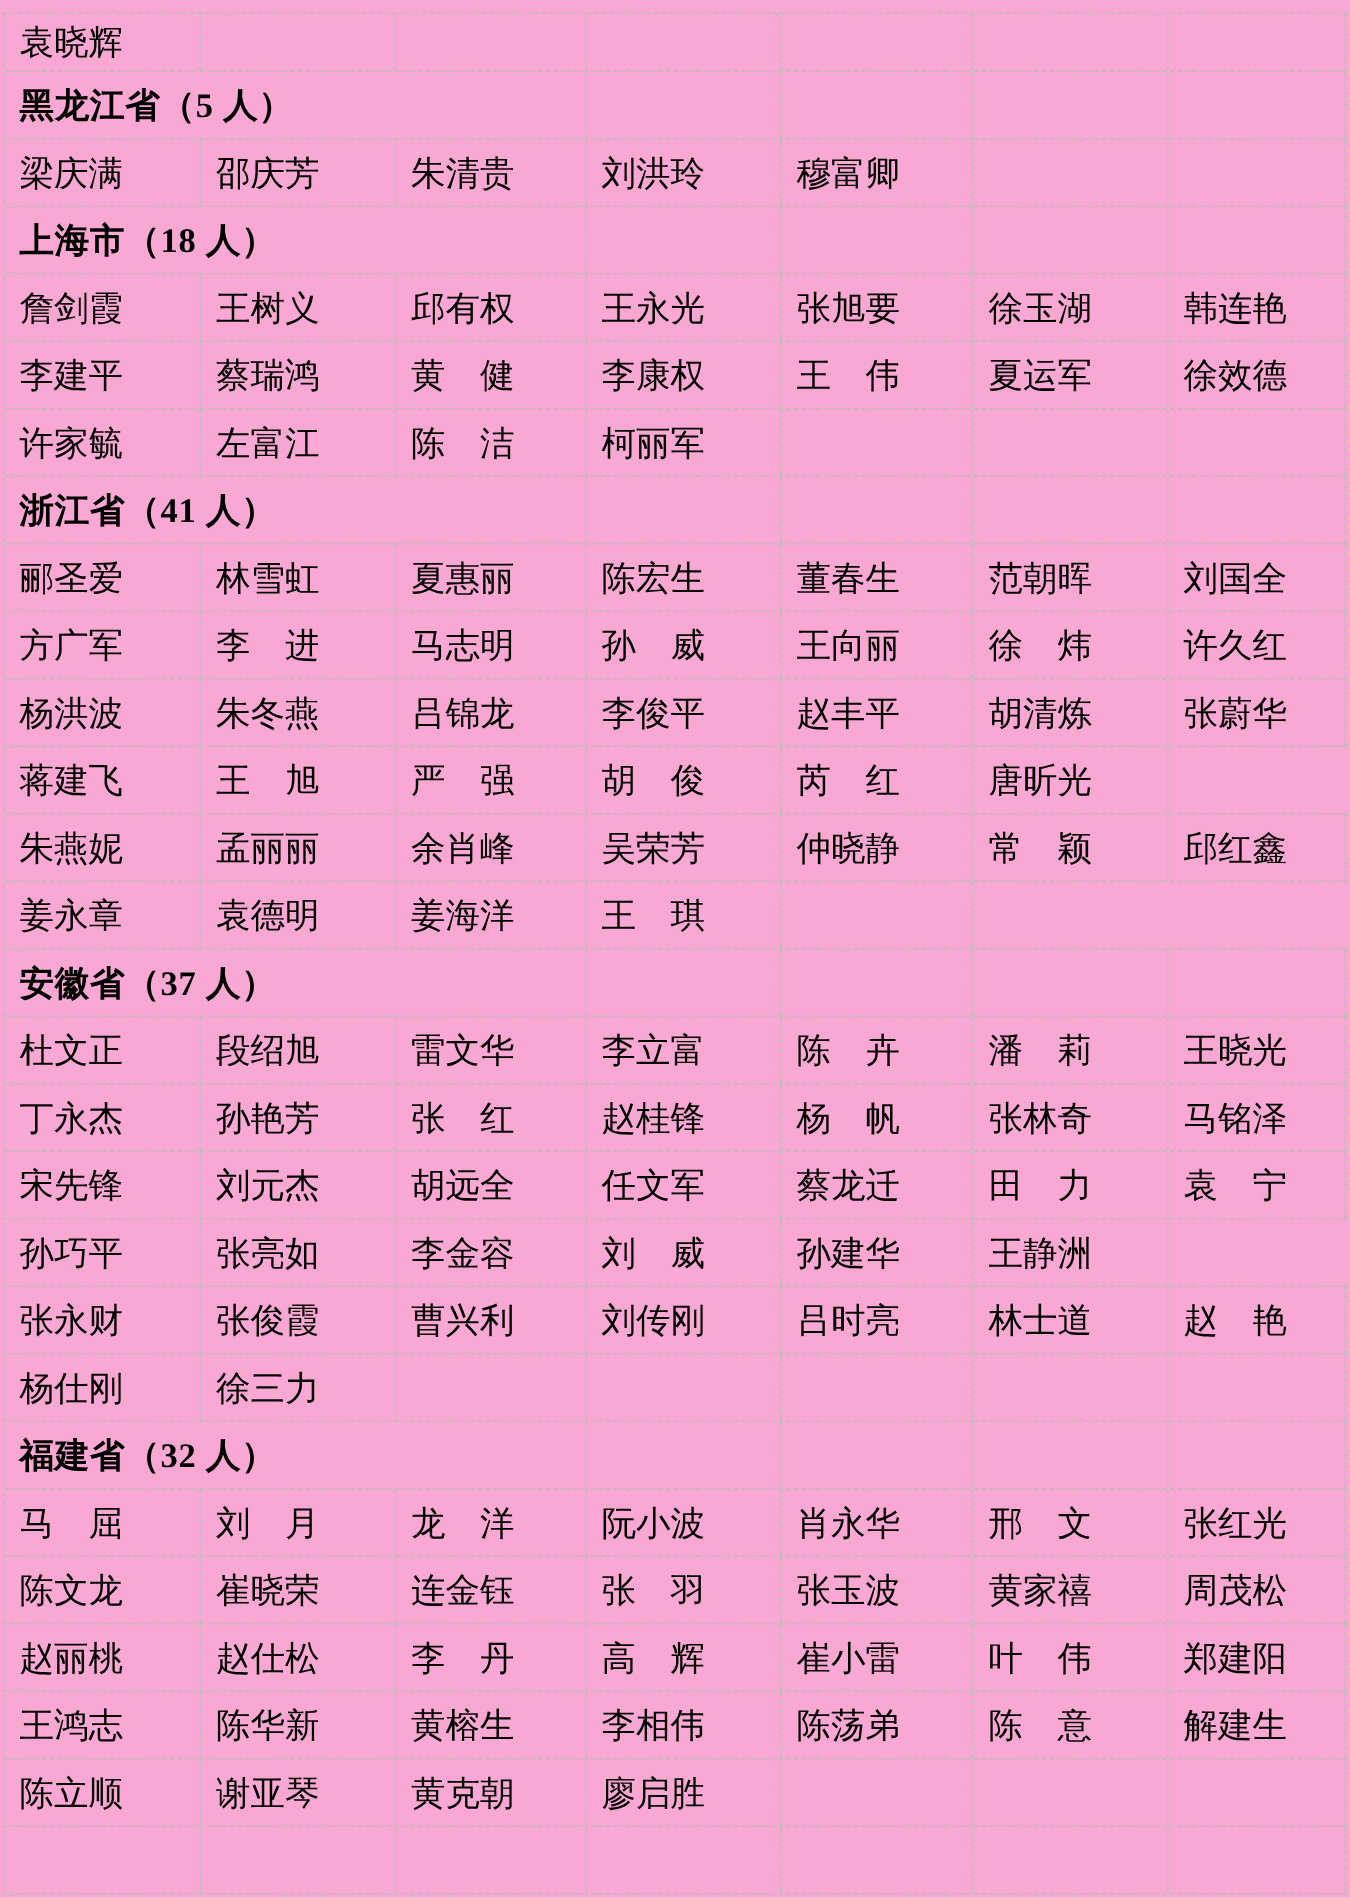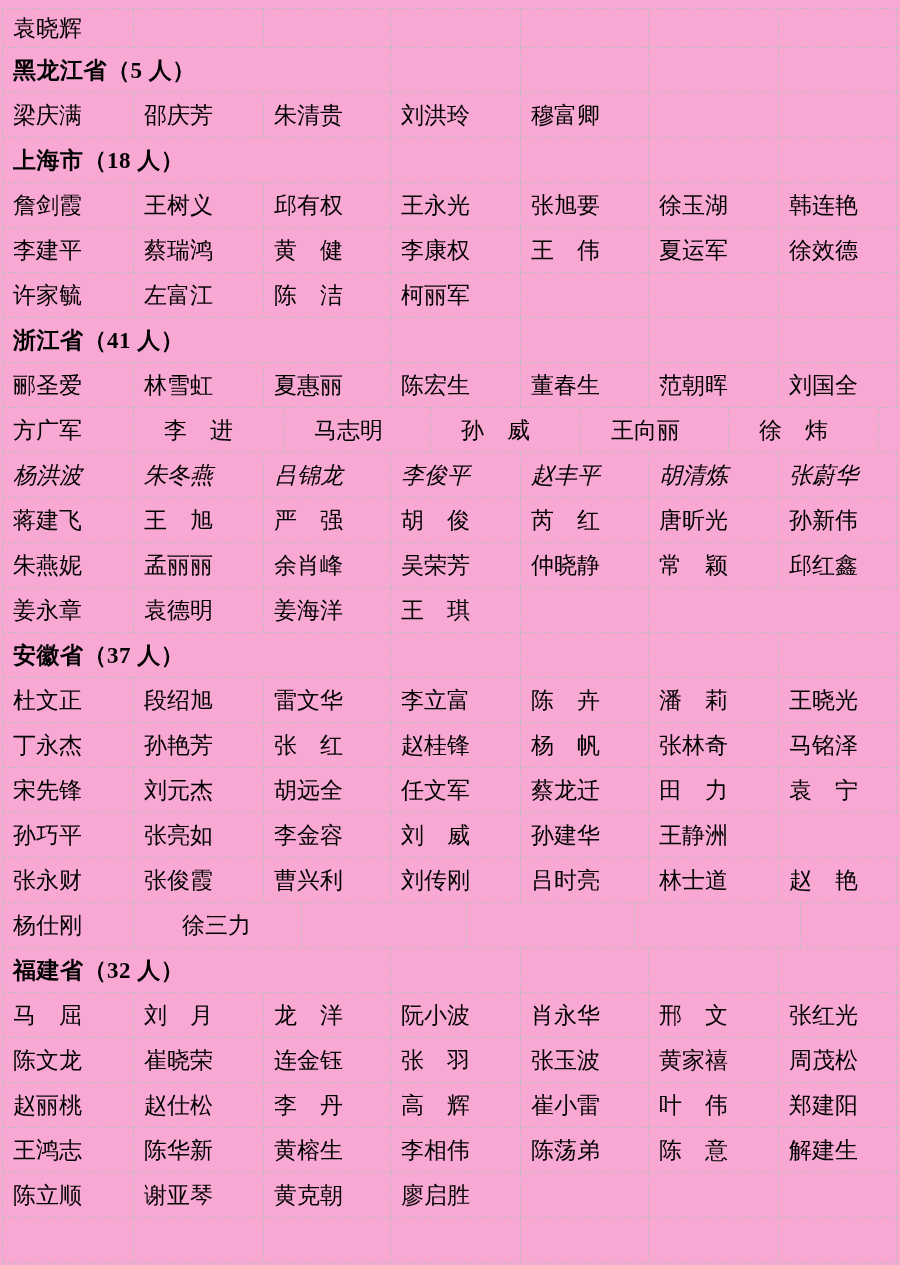--- a/index.html
+++ b/index.html
@@ -110,46 +110,45 @@
       </div>
       <div class="row" style="grid-template-columns: 131px 130px 127px 130px 128px 130px 118px;">
         <div class="cell">郦圣爱</div>
         <div class="cell">林雪虹</div>
         <div class="cell">夏惠丽</div>
         <div class="cell">陈宏生</div>
         <div class="cell">董春生</div>
         <div class="cell">范朝晖</div>
         <div class="cell">刘国全</div>
       </div>
-      <div class="row" style="grid-template-columns: 131px 130px 127px 130px 128px 130px 118px; gap: 20px;">
+      <div class="row" style="grid-template-columns: 131px 130px 127px 130px 128px 130px 118px;">
         <div class="cell">方广军</div>
         <div class="cell">李　进</div>
         <div class="cell">马志明</div>
         <div class="cell">孙　威</div>
         <div class="cell">王向丽</div>
         <div class="cell">徐　炜</div>
         <div class="cell">许久红</div>
       </div>
-      <div class="row" style="grid-template-columns: 131px 130px 127px 130px 128px 130px 118px; font-style: italic;">
+      <div class="row" style="grid-template-columns: 131px 130px 127px 130px 128px 130px 118px;">
         <div class="cell">杨洪波</div>
         <div class="cell">朱冬燕</div>
         <div class="cell">吕锦龙</div>
         <div class="cell">李俊平</div>
         <div class="cell">赵丰平</div>
         <div class="cell">胡清炼</div>
         <div class="cell">张蔚华</div>
       </div>
       <div class="row" style="grid-template-columns: 131px 130px 127px 130px 128px 130px 118px;">
         <div class="cell">蒋建飞</div>
         <div class="cell">王　旭</div>
         <div class="cell">严　强</div>
         <div class="cell">胡　俊</div>
         <div class="cell">芮　红</div>
         <div class="cell">唐昕光</div>
-        <div class="cell">孙新伟</div>
       </div>
       <div class="row" style="grid-template-columns: 131px 130px 127px 130px 128px 130px 118px;">
         <div class="cell">朱燕妮</div>
         <div class="cell">孟丽丽</div>
         <div class="cell">余肖峰</div>
         <div class="cell">吴荣芳</div>
         <div class="cell">仲晓静</div>
         <div class="cell">常　颖</div>
         <div class="cell">邱红鑫</div>
       </div>
@@ -204,21 +203,21 @@
       </div>
       <div class="row" style="grid-template-columns: 131px 130px 127px 130px 128px 130px 118px;">
         <div class="cell">张永财</div>
         <div class="cell">张俊霞</div>
         <div class="cell">曹兴利</div>
         <div class="cell">刘传刚</div>
         <div class="cell">吕时亮</div>
         <div class="cell">林士道</div>
         <div class="cell">赵　艳</div>
       </div>
-      <div class="row" style="grid-template-columns: 131px 130px 127px 130px 128px 130px 118px; gap: 38px;">
+      <div class="row" style="grid-template-columns: 131px 130px 127px 130px 128px 130px 118px;">
         <div class="cell">杨仕刚</div>
         <div class="cell">徐三力</div>
         <div class="cell"></div>
         <div class="cell"></div>
         <div class="cell"></div>
         <div class="cell"></div>
         <div class="cell"></div>
       </div>
       <div class="row" style="grid-template-columns: 131px 130px 127px 130px 128px 130px 118px;">
         <div class="cell merged bold">福建省（32 人）</div>

